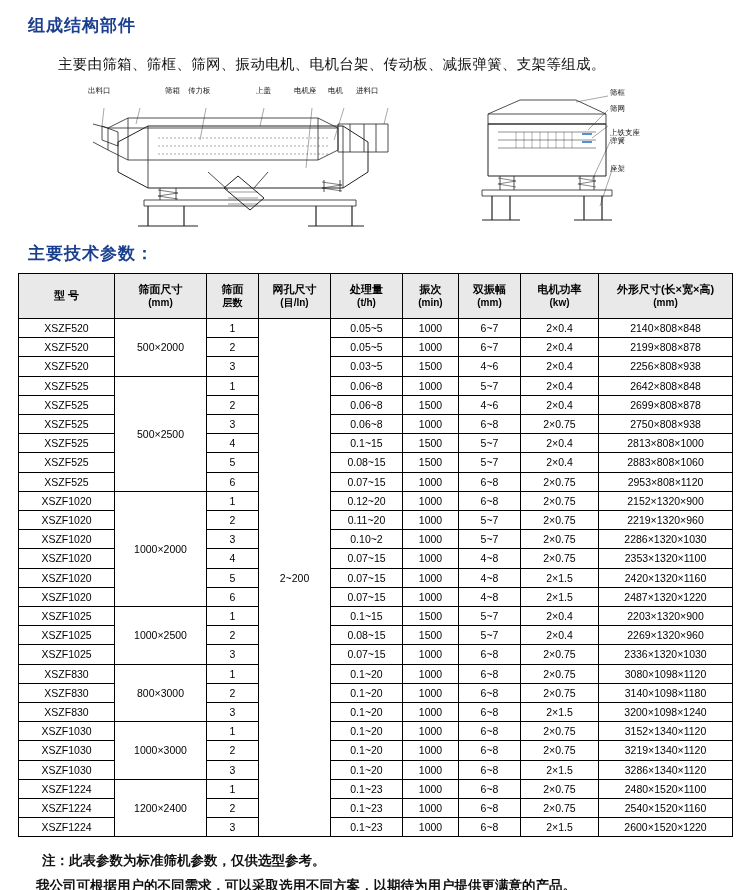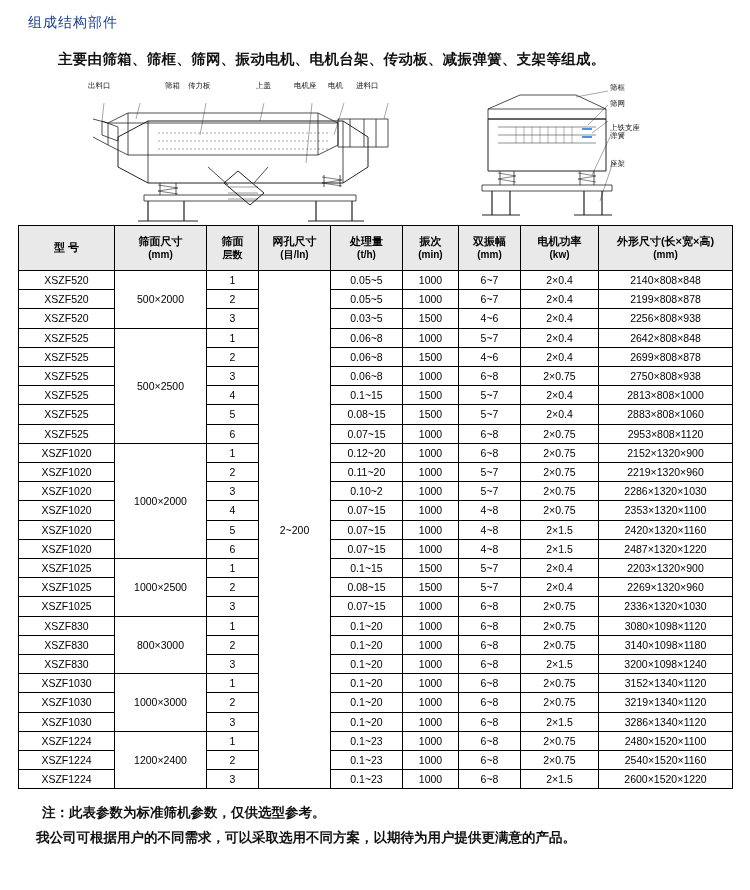--- a/index.html
+++ b/index.html
@@ -18,29 +18,29 @@
   .page {
     width: 750px;
     height: 890px;
     position: relative;
     box-sizing: border-box;
     padding: 0 18px;
   }
 
   
   .section-heading {
-    font-size: 14px;
-    font-weight: normal;
+    font-size: 17px;
+    font-weight: bold;
     color: #1b3f8f;
     letter-spacing: 1px;
     margin: 14px 0 0 10px;
   }
   .intro-line {
     font-size: 14.5px;
-    font-weight: bold;
+    font-weight: normal;
     color: #111;
     margin: 18px 0 0 40px;
     letter-spacing: 0.3px;
   }
   .section-heading-2 {
     font-size: 17px;
     font-weight: bold;
     color: #1b3f8f;
     letter-spacing: 1px;
     margin: 12px 0 8px 10px;
@@ -205,20 +205,21 @@
         </g>
       </svg>
       <span class="fig-label" style="left:152px; top:8px;">筛框</span>
       <span class="fig-label" style="left:152px; top:24px;">筛网</span>
       <span class="fig-label" style="left:152px; top:48px;">上铁支座</span>
       <span class="fig-label" style="left:152px; top:56px;">弹簧</span>
       <span class="fig-label" style="left:152px; top:84px;">座架</span>
     </div>
   </div>
 
+  <h2 class="section-heading-2">主要技术参数：</h2>
 
   <table class="spec">
     <colgroup>
       <col class="c-model">
         <col class="c-size">
         <col class="c-layer">
         <col class="c-mesh">
       <col class="c-cap">
         <col class="c-freq">
         <col class="c-amp">

